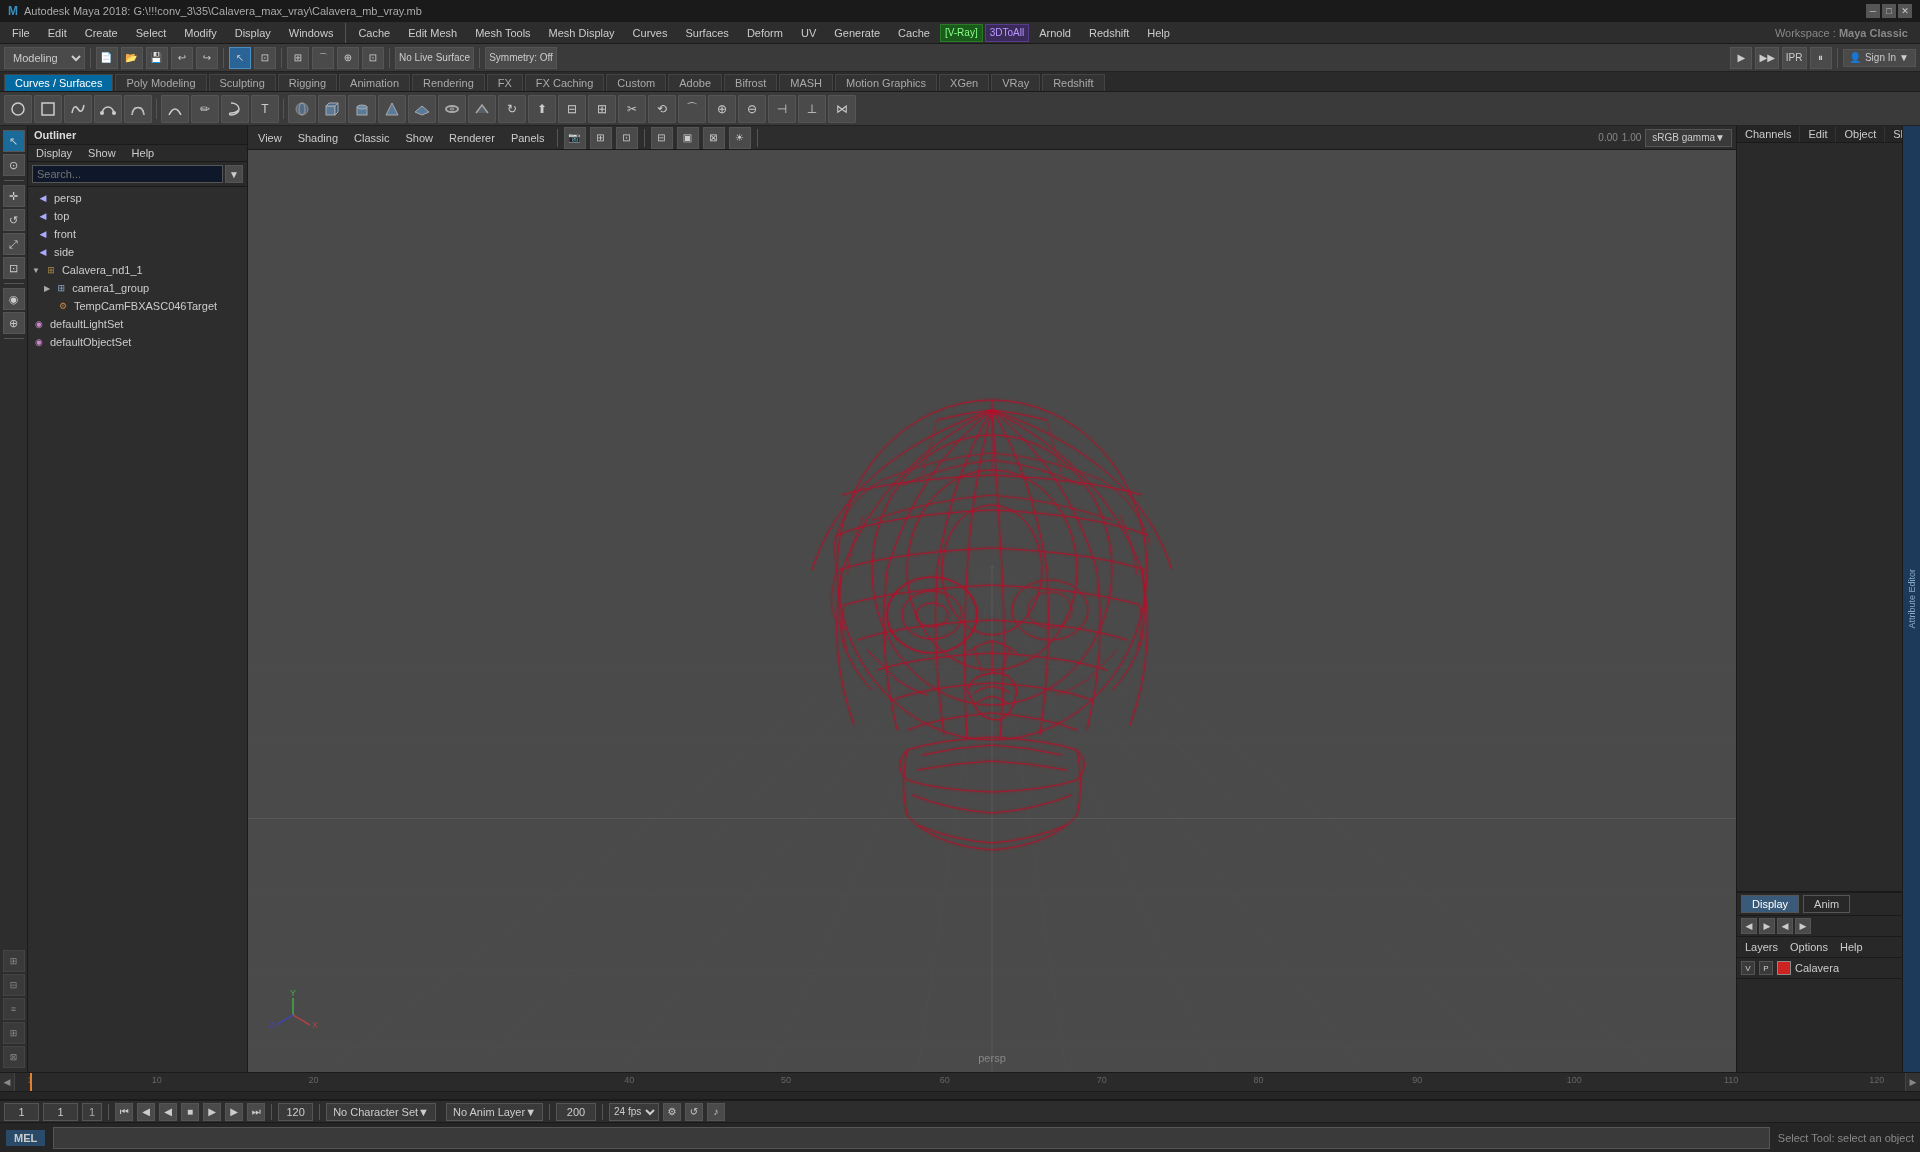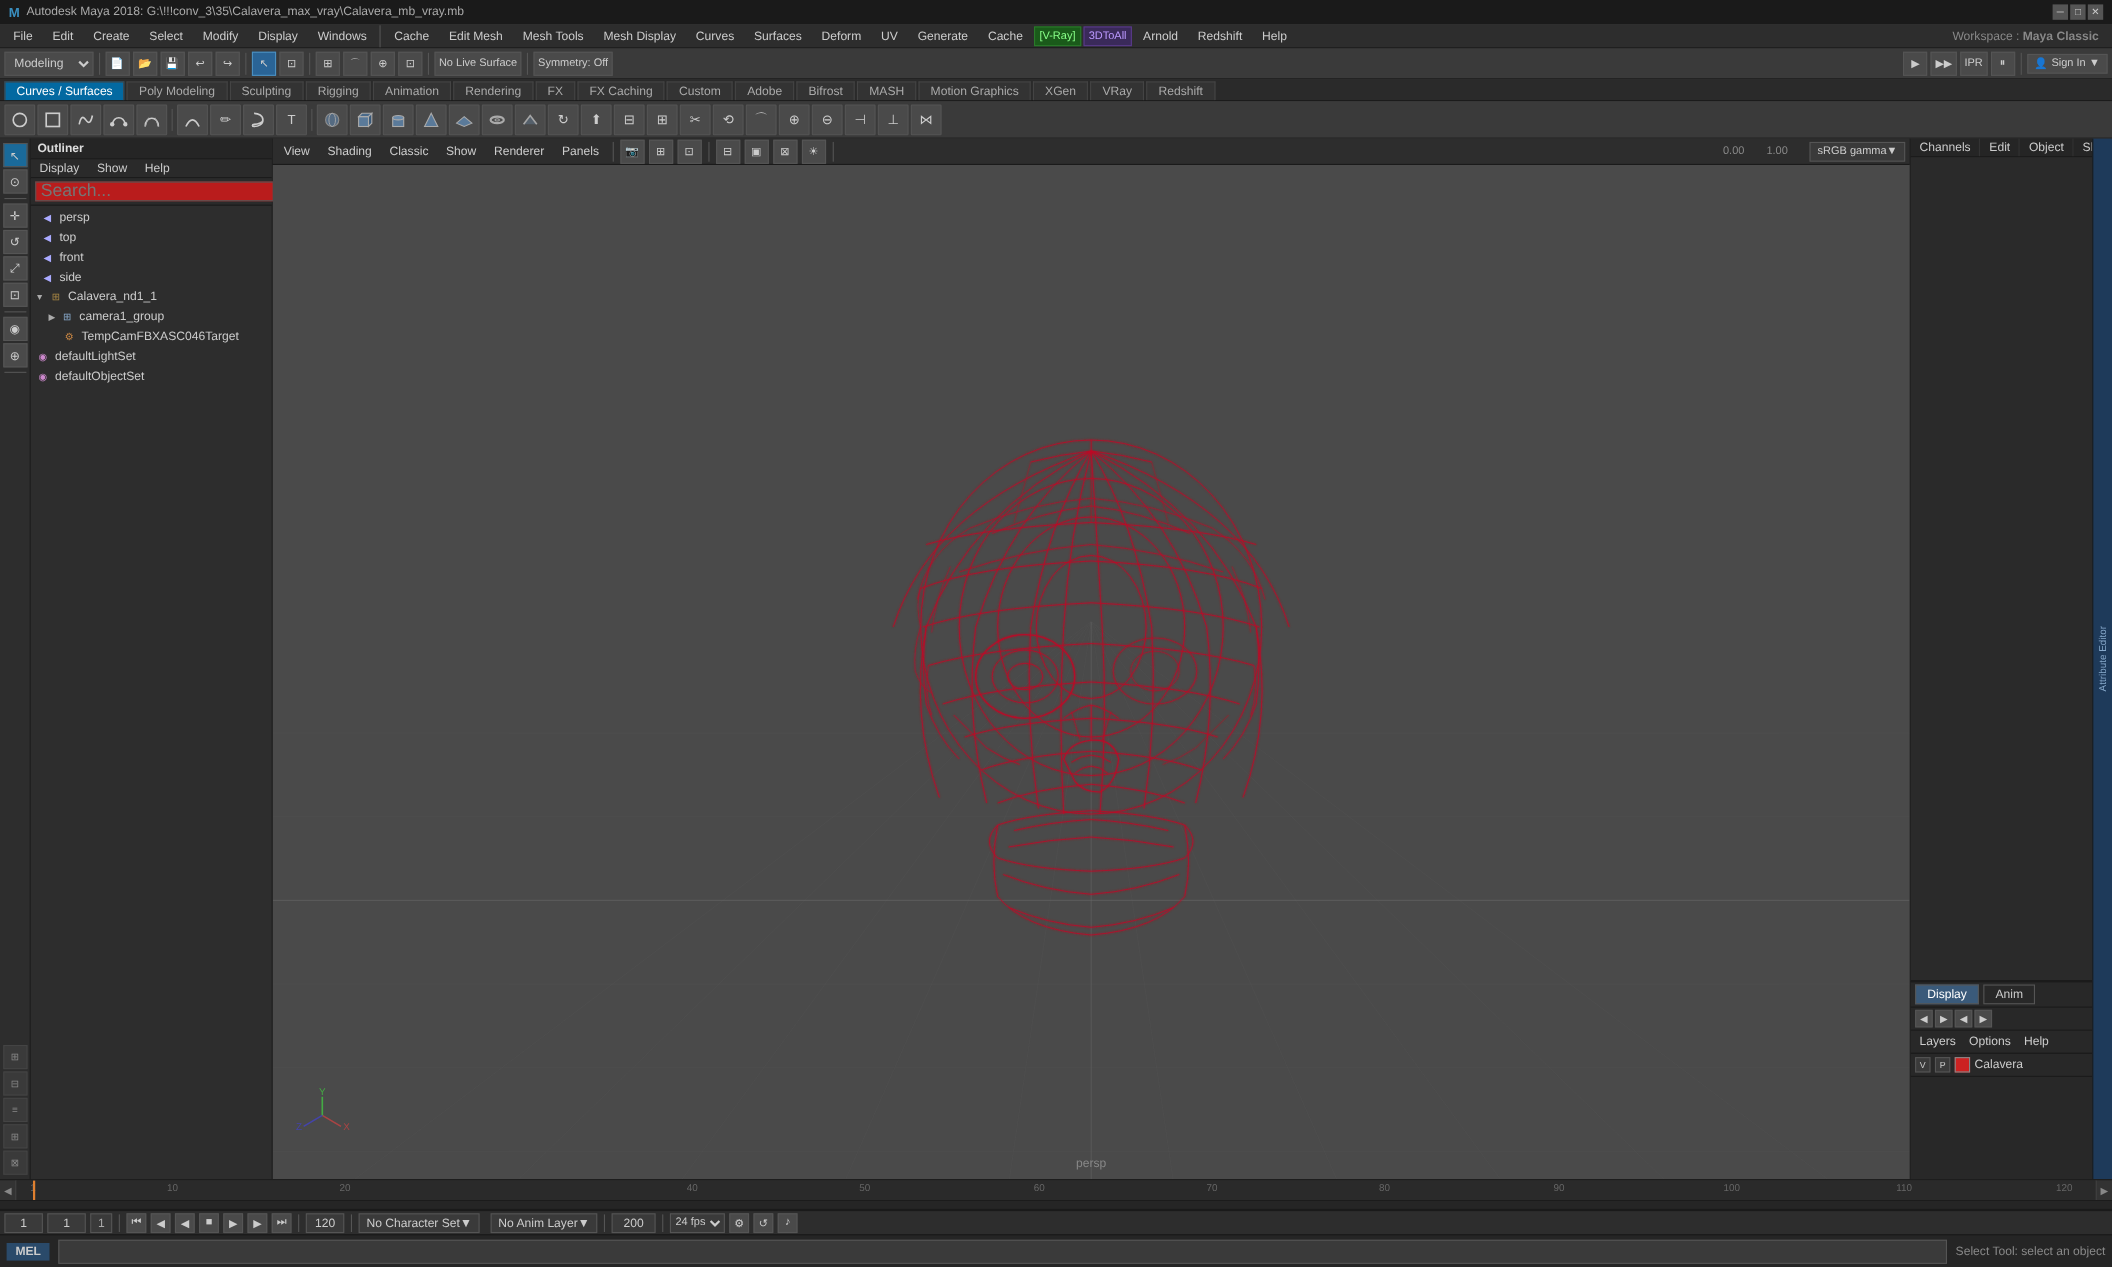--- a/index.html
+++ b/index.html
@@ -194,24 +194,24 @@
       display: flex;
       align-items: center;
       padding: 3px 4px;
       background: #2a2a2a;
       border-bottom: 1px solid #1a1a1a;
       gap: 2px;
     }
     #search-field {
       flex: 1;
       height: 18px;
-      background: #b91c1c;
-      border: 1px solid #555;
-      color: #ccc;
-      font-size: 16px;
+      background: #0f172a;
+      border: 1px solid #555;
+      color: #ccc;
+      font-size: 11px;
       padding: 0 4px;
     }
     .search-btn {
       width: 18px; height: 18px;
       background: #4a4a4a;
       border: 1px solid #555;
       color: #ccc;
       cursor: pointer;
       display: flex; align-items: center; justify-content: center;
       font-size: 10px;
@@ -913,21 +913,21 @@
       <button class="toolbar-btn" title="Camera">📷</button>
       <button class="toolbar-btn" title="Grid">⊞</button>
       <button class="toolbar-btn" title="Persp/Ortho">⊡</button>
       <div class="vp-separator"></div>
       <button class="toolbar-btn" title="Wireframe">⊟</button>
       <button class="toolbar-btn" title="Smooth Shaded">▣</button>
       <button class="toolbar-btn" title="Textured">⊠</button>
       <button class="toolbar-btn" title="Lighting">☀</button>
       <div class="vp-separator"></div>
       <div style="flex:1"></div>
-      <div style="display:flex; align-items:center; gap:20px;">
+      <div style="display:flex; align-items:center; gap:4px;">
         <span style="font-size:10px;color:#888;">0.00</span>
         <span style="font-size:10px;color:#888;">1.00</span>
         <div style="background:#3a3a3a;border:1px solid #555;padding:0 6px;height:18px;display:flex;align-items:center;font-size:10px;color:#ccc;cursor:pointer;">
           <span>sRGB gamma</span>▼
         </div>
       </div>
     </div>
 
     <div id="viewport">
 

